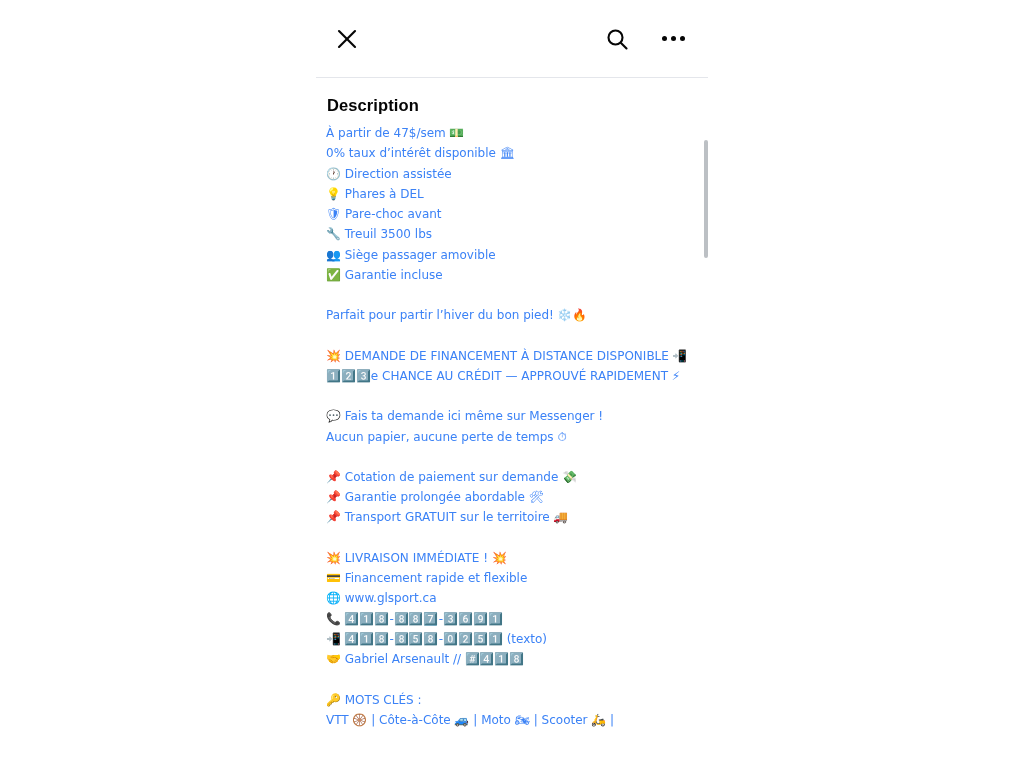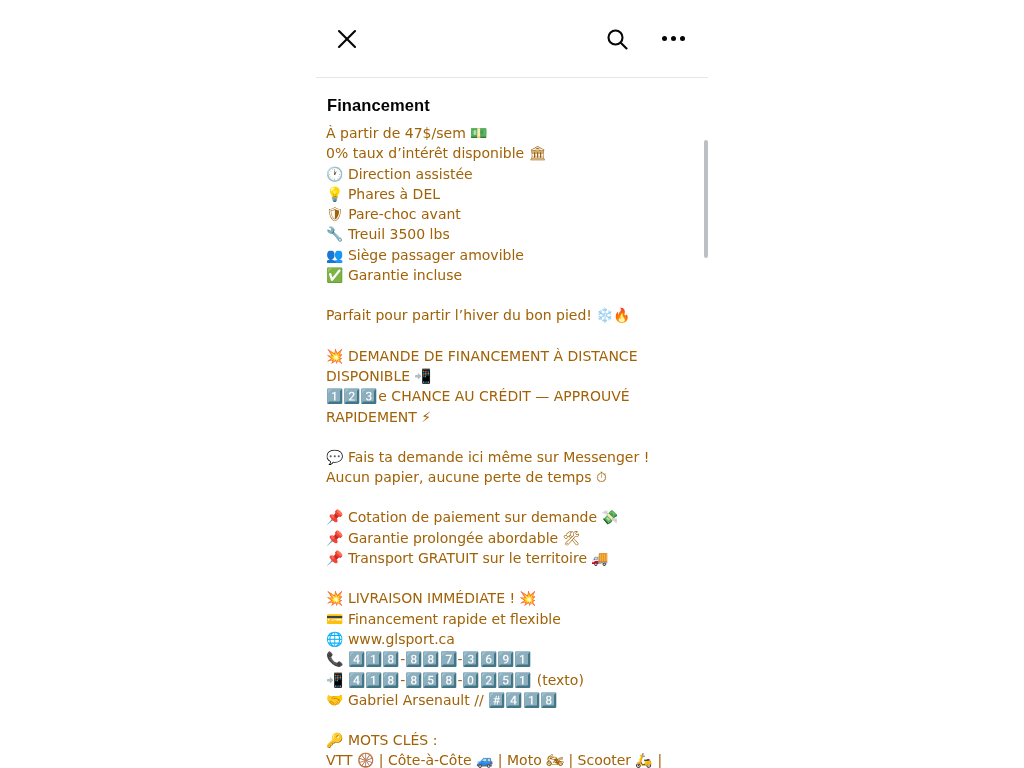--- a/index.html
+++ b/index.html
@@ -79,23 +79,23 @@
   .body-text {
     font-size: 15.5px;
     line-height: 20.3px;
     color: #050505;
     white-space: pre-wrap;
     word-wrap: break-word;
     margin: 0;
   }
   .blank-line { height: 20px; }
   .kw-line {
-    font-size: 14px;
+    font-size: 12px;
     line-height: 20.3px;
-    color: #a16207;
+    color: #3b82f6;
   }
   
   .scrollbar-track {
     position: absolute;
     right: 0px;
     top: 70px;
     width: 5px;
     height: 698px;
     background: transparent;
   }
@@ -139,21 +139,21 @@
           <span class="dots">
             <i></i>
               <i></i>
               <i></i>
           </span>
         </div>
       </div>
     </div>
 
     <div class="content">
-      <div class="section-title">Financement</div>
+      <div class="section-title">Description</div>
       <div class="body-text emoji" id="desc-body"><div class="kw-line">À partir de 47$/sem 💵</div><div class="kw-line">0% taux d’intérêt disponible 🏛</div><div class="kw-line">🕐 Direction assistée</div><div class="kw-line">💡 Phares à DEL</div><div class="kw-line">🛡 Pare-choc avant</div><div class="kw-line">🔧 Treuil 3500 lbs</div><div class="kw-line">👥 Siège passager amovible</div><div class="kw-line">✅ Garantie incluse</div><div class="blank-line"></div><div class="kw-line">Parfait pour partir l’hiver du bon pied! ❄️🔥</div><div class="blank-line"></div><div class="kw-line">💥 DEMANDE DE FINANCEMENT À DISTANCE DISPONIBLE 📲</div><div class="kw-line">1️⃣2️⃣3️⃣e CHANCE AU CRÉDIT — APPROUVÉ RAPIDEMENT ⚡</div><div class="blank-line"></div><div class="kw-line">💬 Fais ta demande ici même sur Messenger !</div><div class="kw-line">Aucun papier, aucune perte de temps ⏱</div><div class="blank-line"></div><div class="kw-line">📌 Cotation de paiement sur demande 💸</div><div class="kw-line">📌 Garantie prolongée abordable 🛠</div><div class="kw-line">📌 Transport GRATUIT sur le territoire 🚚</div><div class="blank-line"></div><div class="kw-line">💥 LIVRAISON IMMÉDIATE ! 💥</div><div class="kw-line">💳 Financement rapide et flexible</div><div class="kw-line">🌐 www.glsport.ca</div><div class="kw-line">📞 4️⃣1️⃣8️⃣-8️⃣8️⃣7️⃣-3️⃣6️⃣9️⃣1️⃣</div><div class="kw-line">📲 4️⃣1️⃣8️⃣-8️⃣5️⃣8️⃣-0️⃣2️⃣5️⃣1️⃣ (texto)</div><div class="kw-line">🤝 Gabriel Arsenault // #️⃣4️⃣1️⃣8️⃣</div><div class="blank-line"></div><div class="kw-line">🔑 MOTS CLÉS :</div><div class="kw-line">VTT 🛞 | Côte-à-Côte 🚙 | Moto 🏍 | Scooter 🛵 |</div></div>
     </div>
 
     <div class="scrollbar-track">
       <div class="scrollbar-thumb"></div>
     </div>
 
   </div>
 </div>
 

